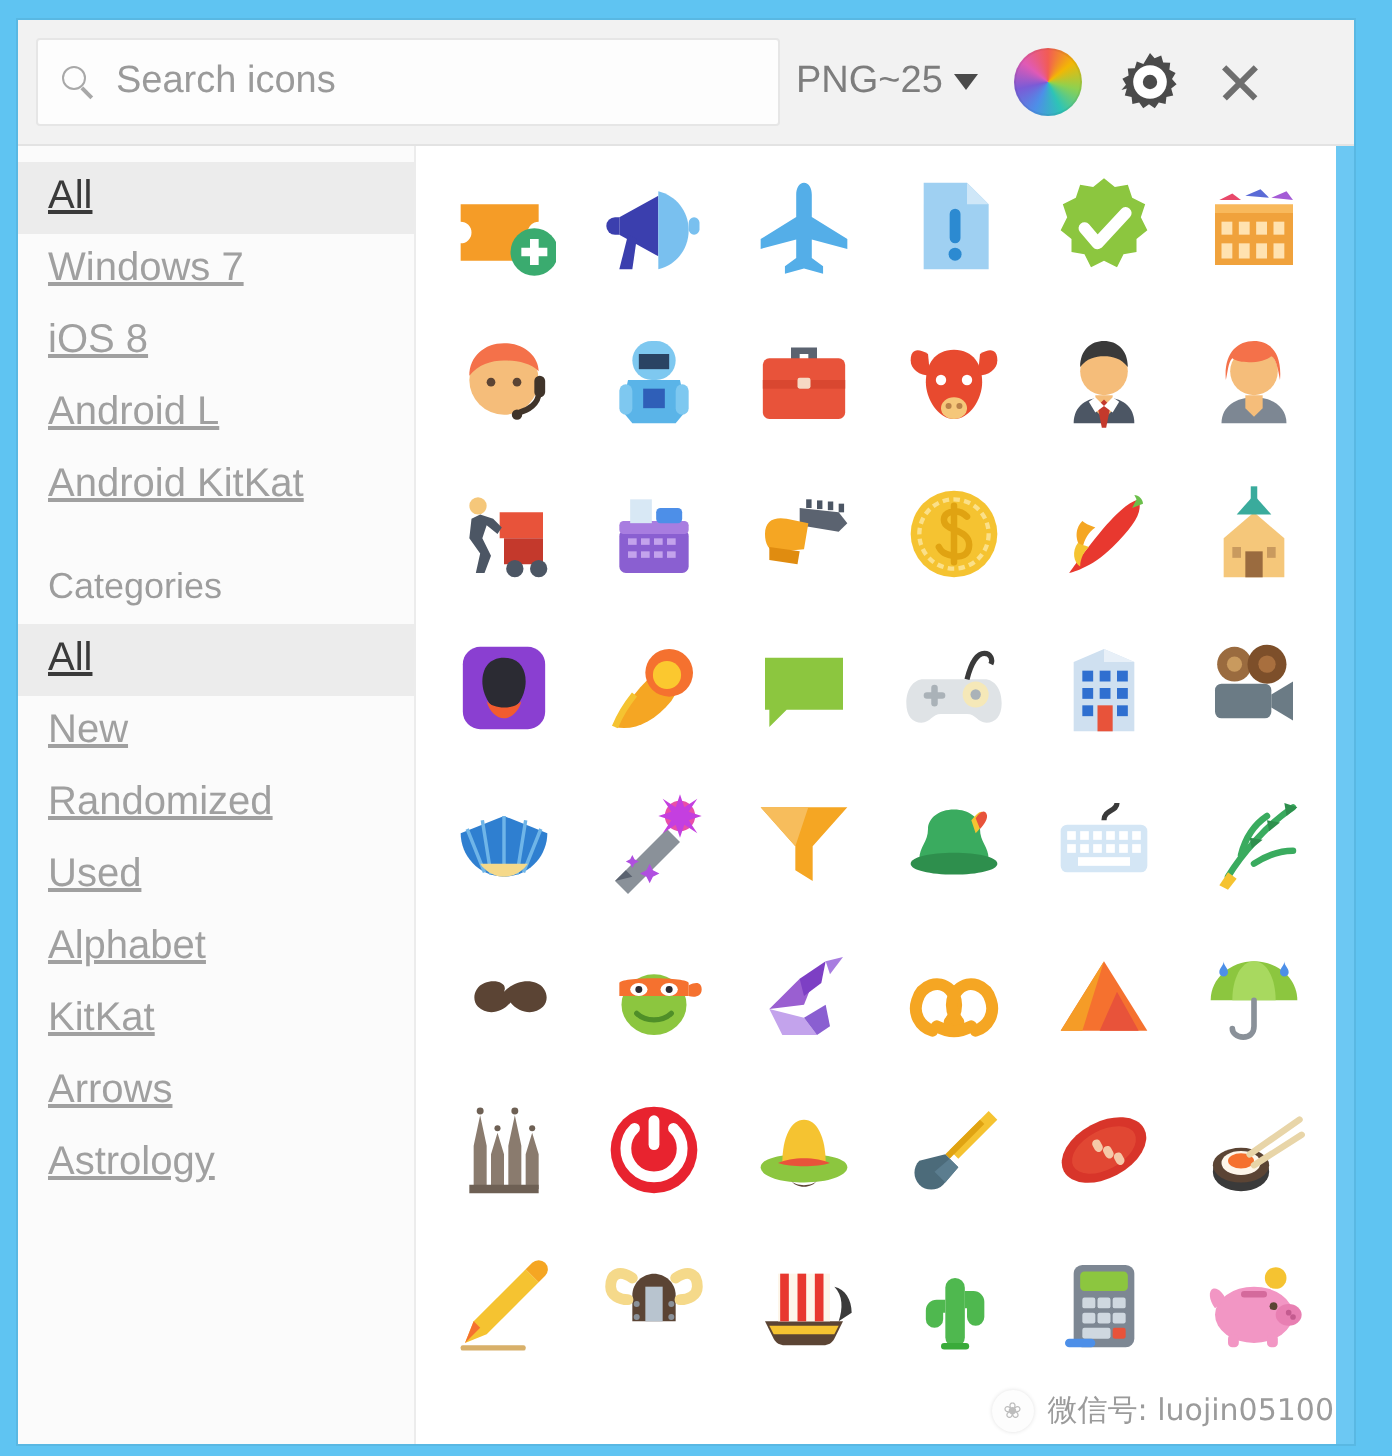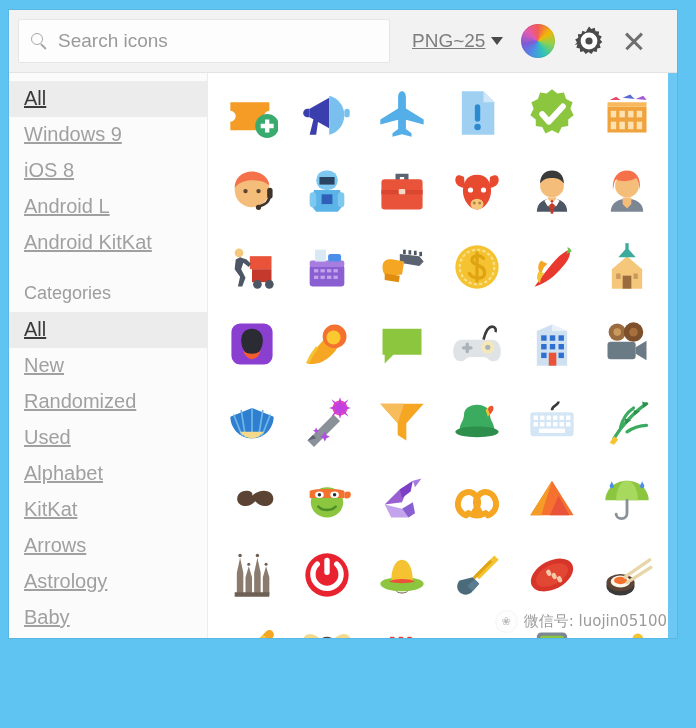--- a/index.html
+++ b/index.html
@@ -2,21 +2,21 @@
 <html><head>
 <meta charset="utf-8">
 <style>
   html,body{margin:0;padding:0;}
   body{
     width:696px;height:728px;overflow:hidden;
     background:#5fc4f2;
     font-family:"Liberation Sans","DejaVu Sans",sans-serif;
   }
   #app-window{
-    position:absolute;left:9px;top:10px;width:668px;height:628px;
+    position:absolute;left:9px;top:10px;width:668px;height:712px;
     background:#fdba74;
     box-shadow:0 0 0 1px rgba(0,0,0,.06);
     display:flex;flex-direction:column;
     overflow:hidden;
   }
   
   #toolbar{
     height:63px;min-height:63px;
     background:#f2f2f2;
     display:flex;align-items:center;
@@ -32,22 +32,22 @@
   .mag{width:17px;height:17px;flex:0 0 17px;position:relative;margin-right:10px;}
   .mag i{position:absolute;left:0;top:0;width:12px;height:12px;border:1.8px solid #a8a8a8;border-radius:50%;box-sizing:border-box;}
   .mag b{position:absolute;left:10px;top:10px;width:7px;height:1.8px;background:#a8a8a8;transform:rotate(45deg);transform-origin:left center;}
   #search-input{
     border:0;outline:0;background:transparent;
     font-family:"Liberation Sans",sans-serif;font-size:19px;color:#9a9a9a;
     width:100%;padding:0;
   }
   #search-input::placeholder{color:#9a9a9a;opacity:1;}
   #format-select{
-    margin-left:22px;display:flex;align-items:center;cursor:pointer;
-    font-size:19px;color:#7d7d7d;white-space:nowrap;text-decoration:underline;
+    margin-left:8px;display:flex;align-items:center;cursor:pointer;
+    font-size:19px;color:#7d7d7d;white-space:nowrap;
   }
   #format-caret{
     margin-left:6px;width:0;height:0;
     border-left:6px solid transparent;border-right:6px solid transparent;
     border-top:8px solid #4a4a4a;
   }
   .tool-btn{margin-left:18px;cursor:pointer;display:flex;align-items:center;justify-content:center;}
   #color-wheel{
     width:34px;height:34px;border-radius:50%;
     background:conic-gradient(#f25c54,#f2b705,#8fd14f,#2ec4b6,#4d8fe8,#7b5bd6,#e05ab5,#f25c54);
@@ -149,38 +149,37 @@
         </span>
     </div>
   </div>
 
   <div id="body-row">
 
     <div id="sidebar">
 
 
       <div class="side-item selected">All</div>
-      <div class="side-item">Windows 9</div>
+      <div class="side-item">Windows 7</div>
       <div class="side-item">iOS 8</div>
       <div class="side-item">Android L</div>
       <div class="side-item">Android KitKat</div>
 
       <div class="side-spacer"></div>
 
       <div class="side-group-title">Categories</div>
 
       <div class="side-item selected">All</div>
       <div class="side-item">New</div>
       <div class="side-item">Randomized</div>
       <div class="side-item">Used</div>
       <div class="side-item">Alphabet</div>
       <div class="side-item">KitKat</div>
       <div class="side-item">Arrows</div>
       <div class="side-item">Astrology</div>
-      <div class="side-item">Baby</div>
     </div>
 
     <div id="grid-wrap">
       <div id="icon-grid">
           <div class="icon-cell" title="Add Ticket">
             <svg width="52" height="52" viewBox="0 0 48 48">
               <path d="M4 14h36v8a5 5 0 000 10v8H4v-8a5 5 0 000-10z" fill="#f59c27"></path>
               <circle cx="38" cy="36" r="11" fill="#3aab6f"></circle>
               <path d="M36 30h4v4h4v4h-4v4h-4v-4h-4v-4h4z" fill="#fff"></path>
             </svg>

